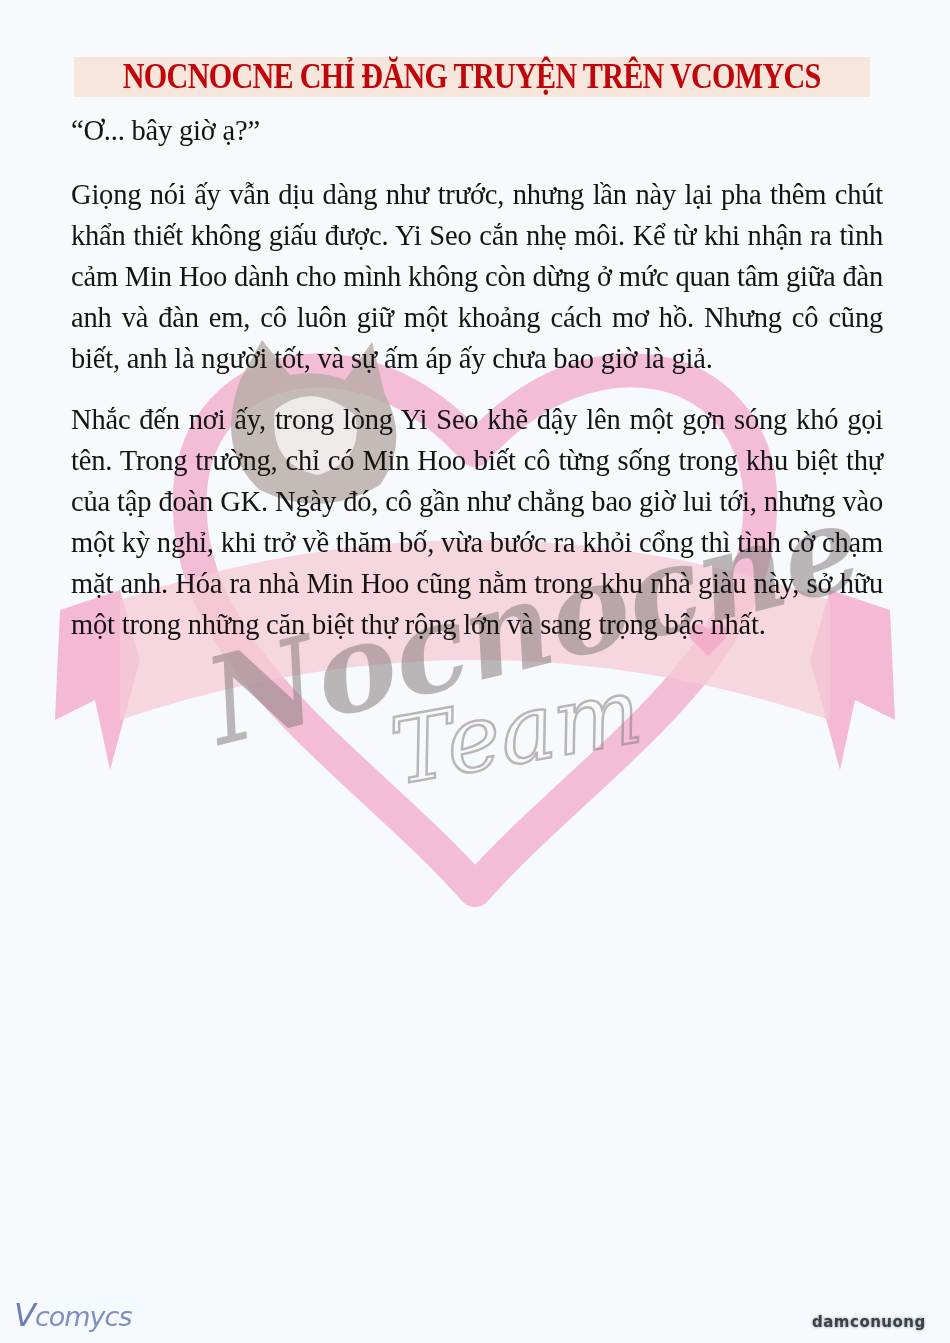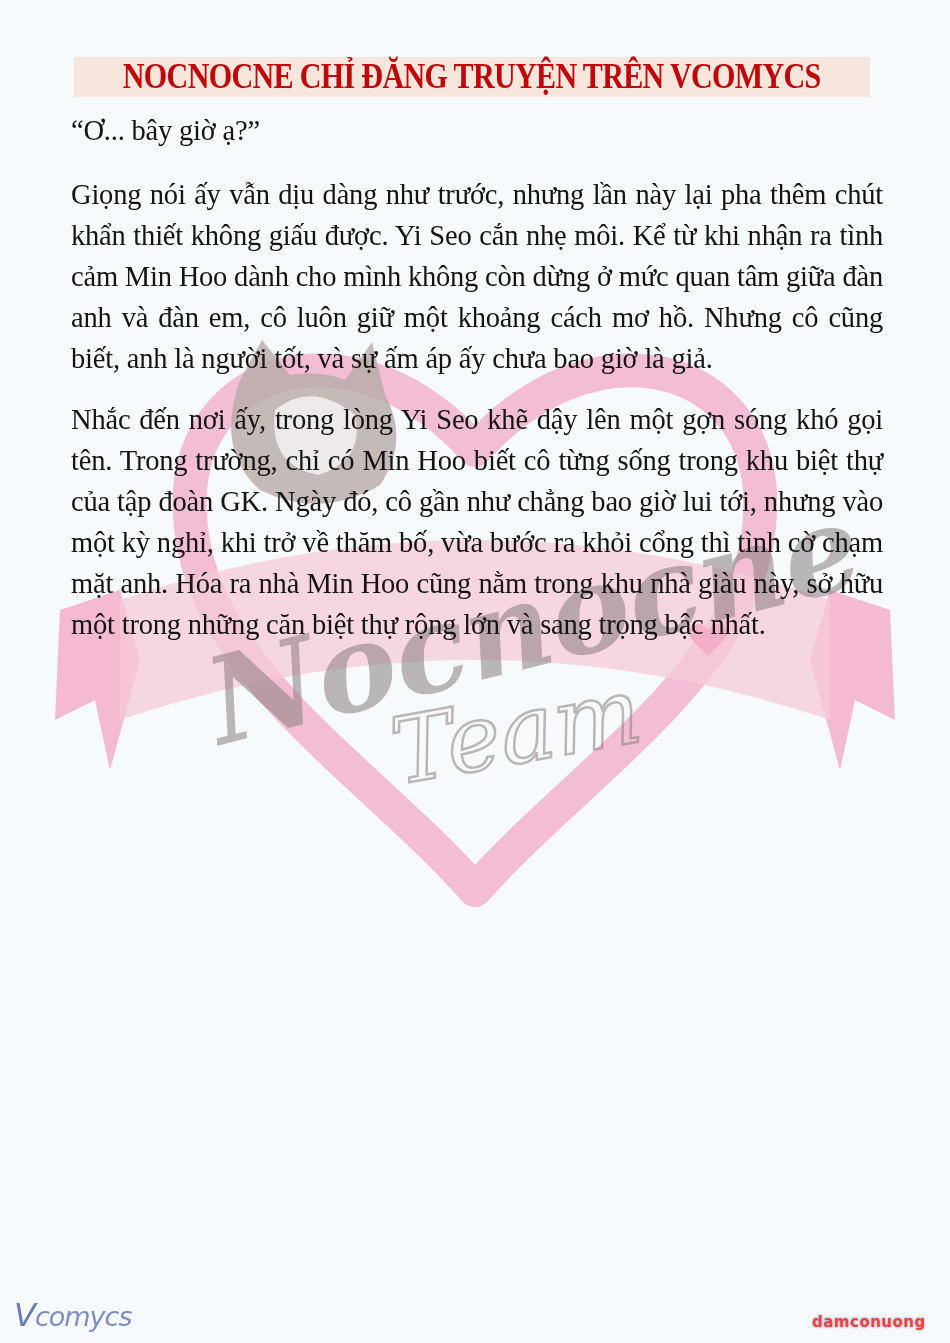--- a/index.html
+++ b/index.html
@@ -88,21 +88,21 @@
       font-size: 32px;
       color: #6a7db8;
     }
     .logo-damconuong {
       position: absolute;
       left: 812px;
       top: 1313px;
       font-family: "DejaVu Sans", sans-serif;
       font-size: 15px;
       font-weight: bold;
-      color: #ef4444;
+      color: #404040;
       letter-spacing: 0.5px;
       text-shadow: 0 0 2px #a9b2c6, 0 0 3px #a9b2c6;
       z-index: 1;
     }
   </style>
 </head>
 <body>
 
 <div class="watermark">
   <svg viewBox="0 0 950 760" xmlns="http://www.w3.org/2000/svg">

